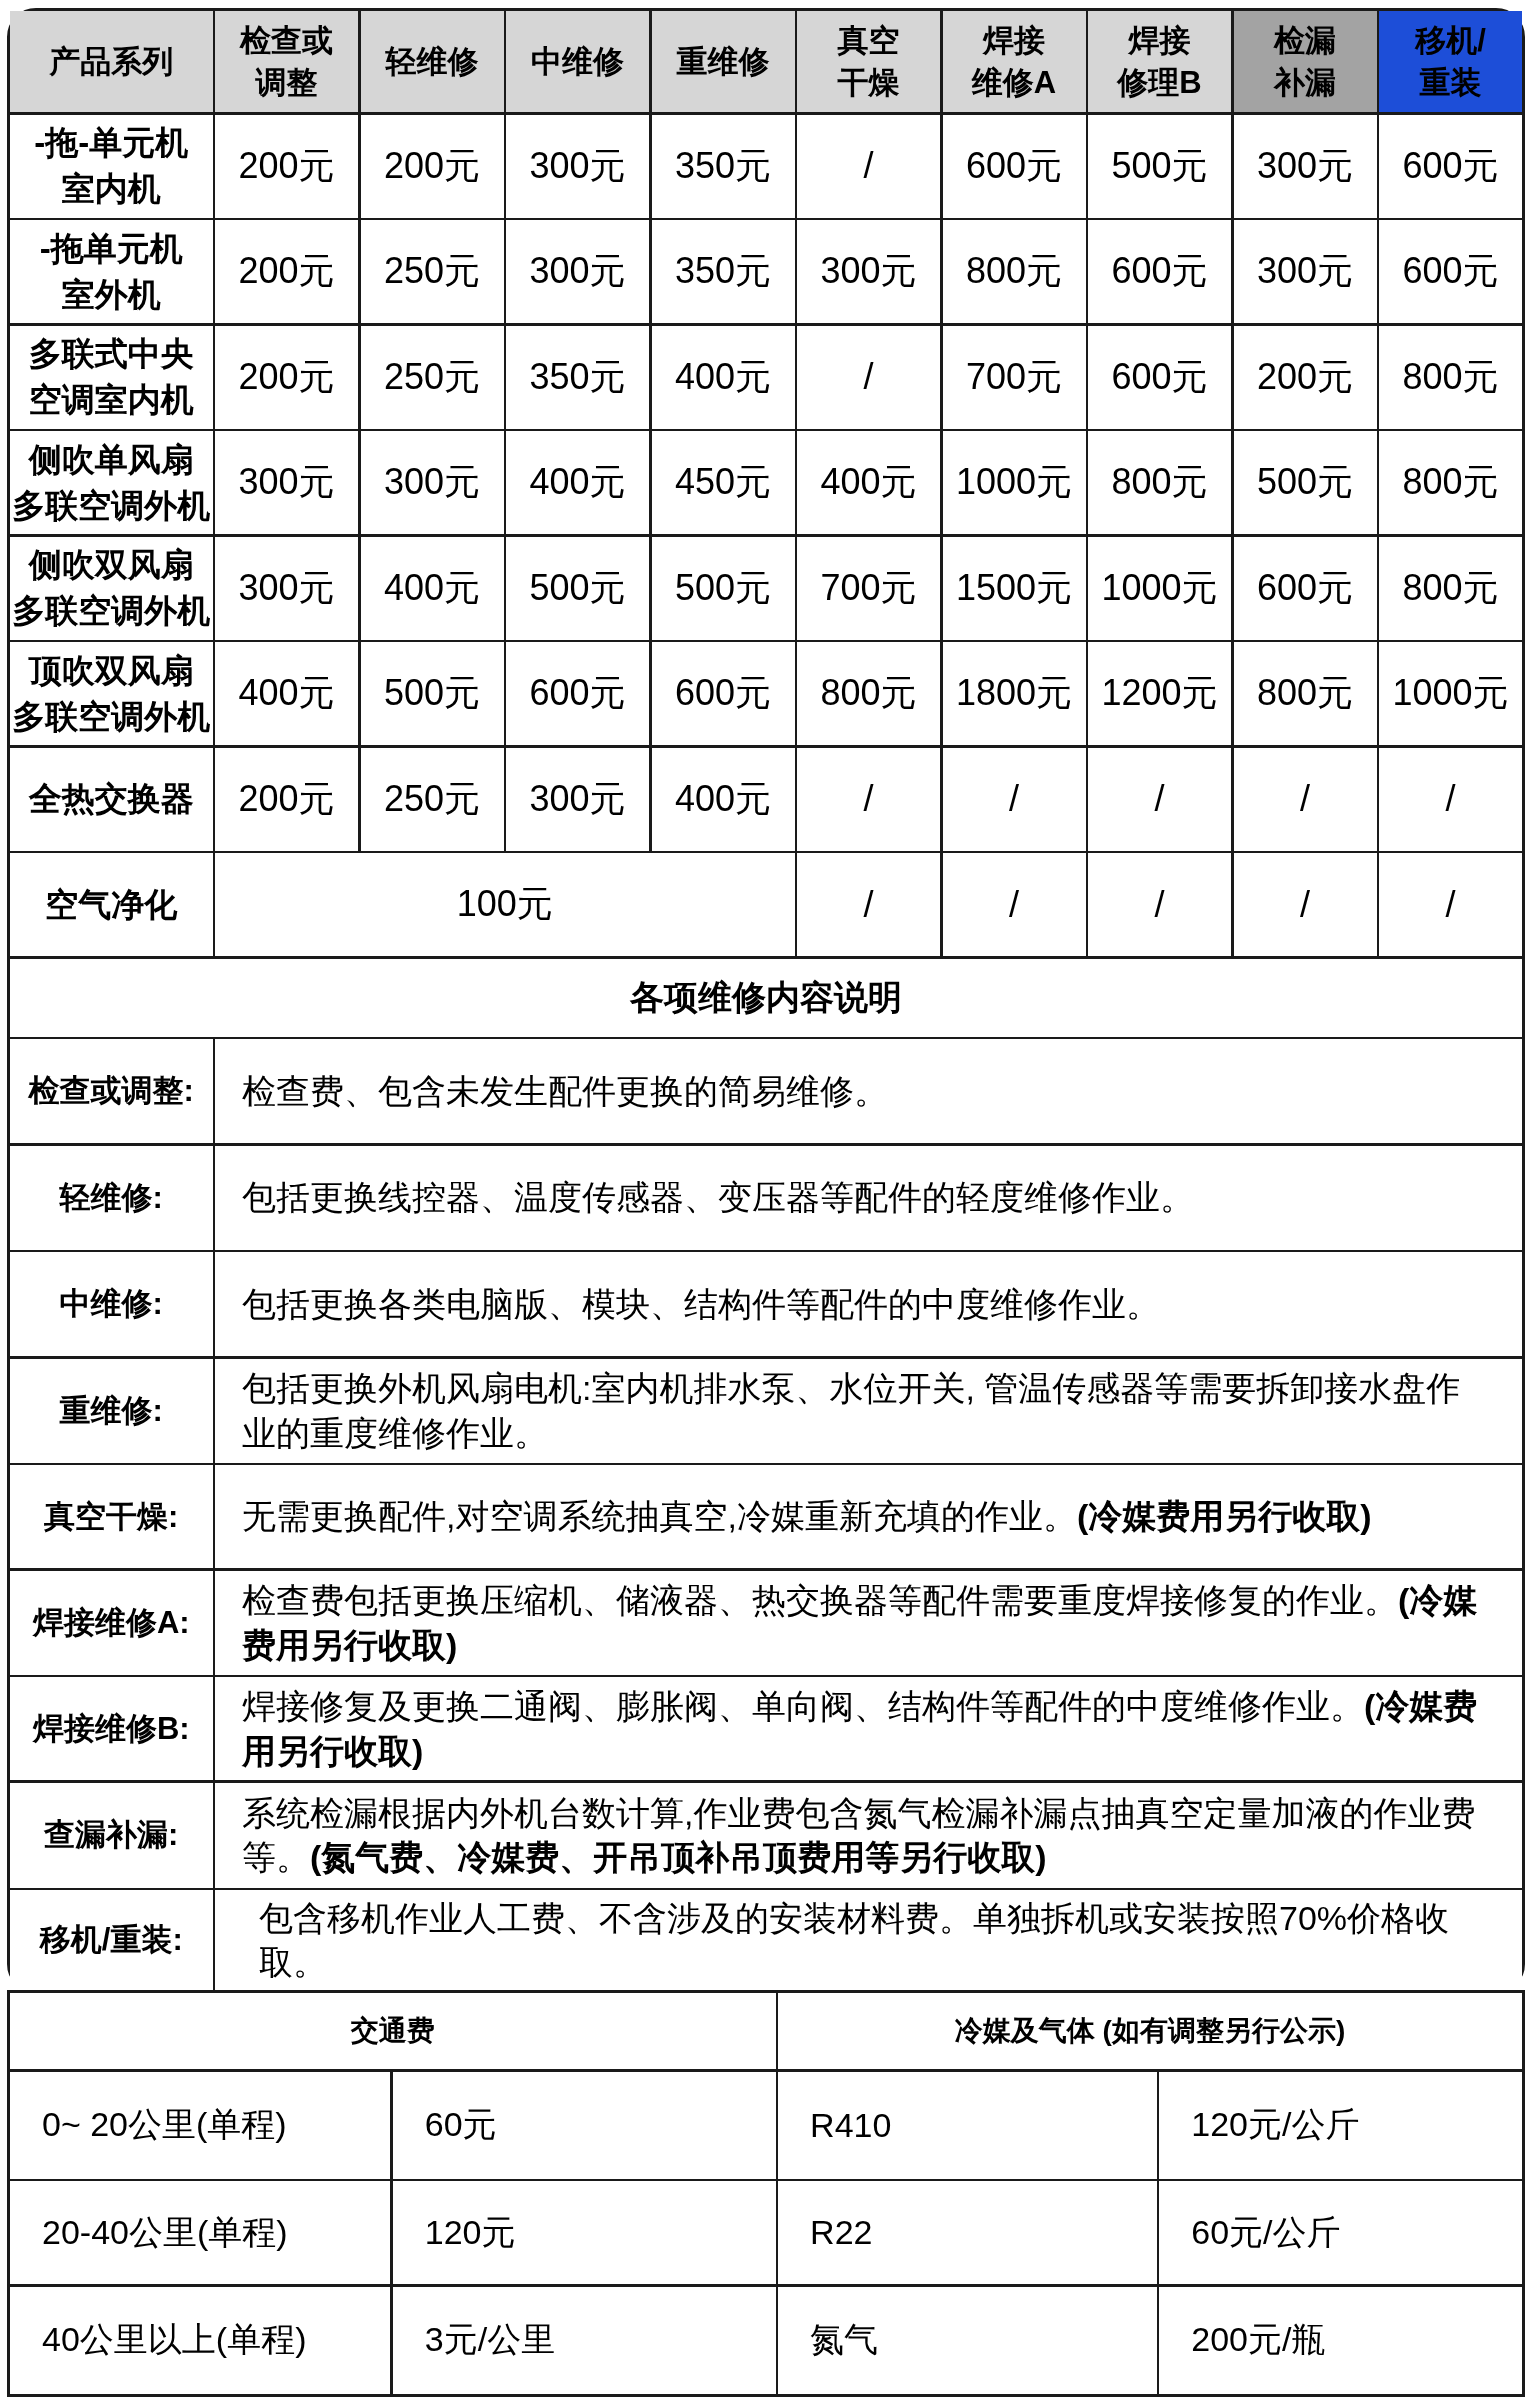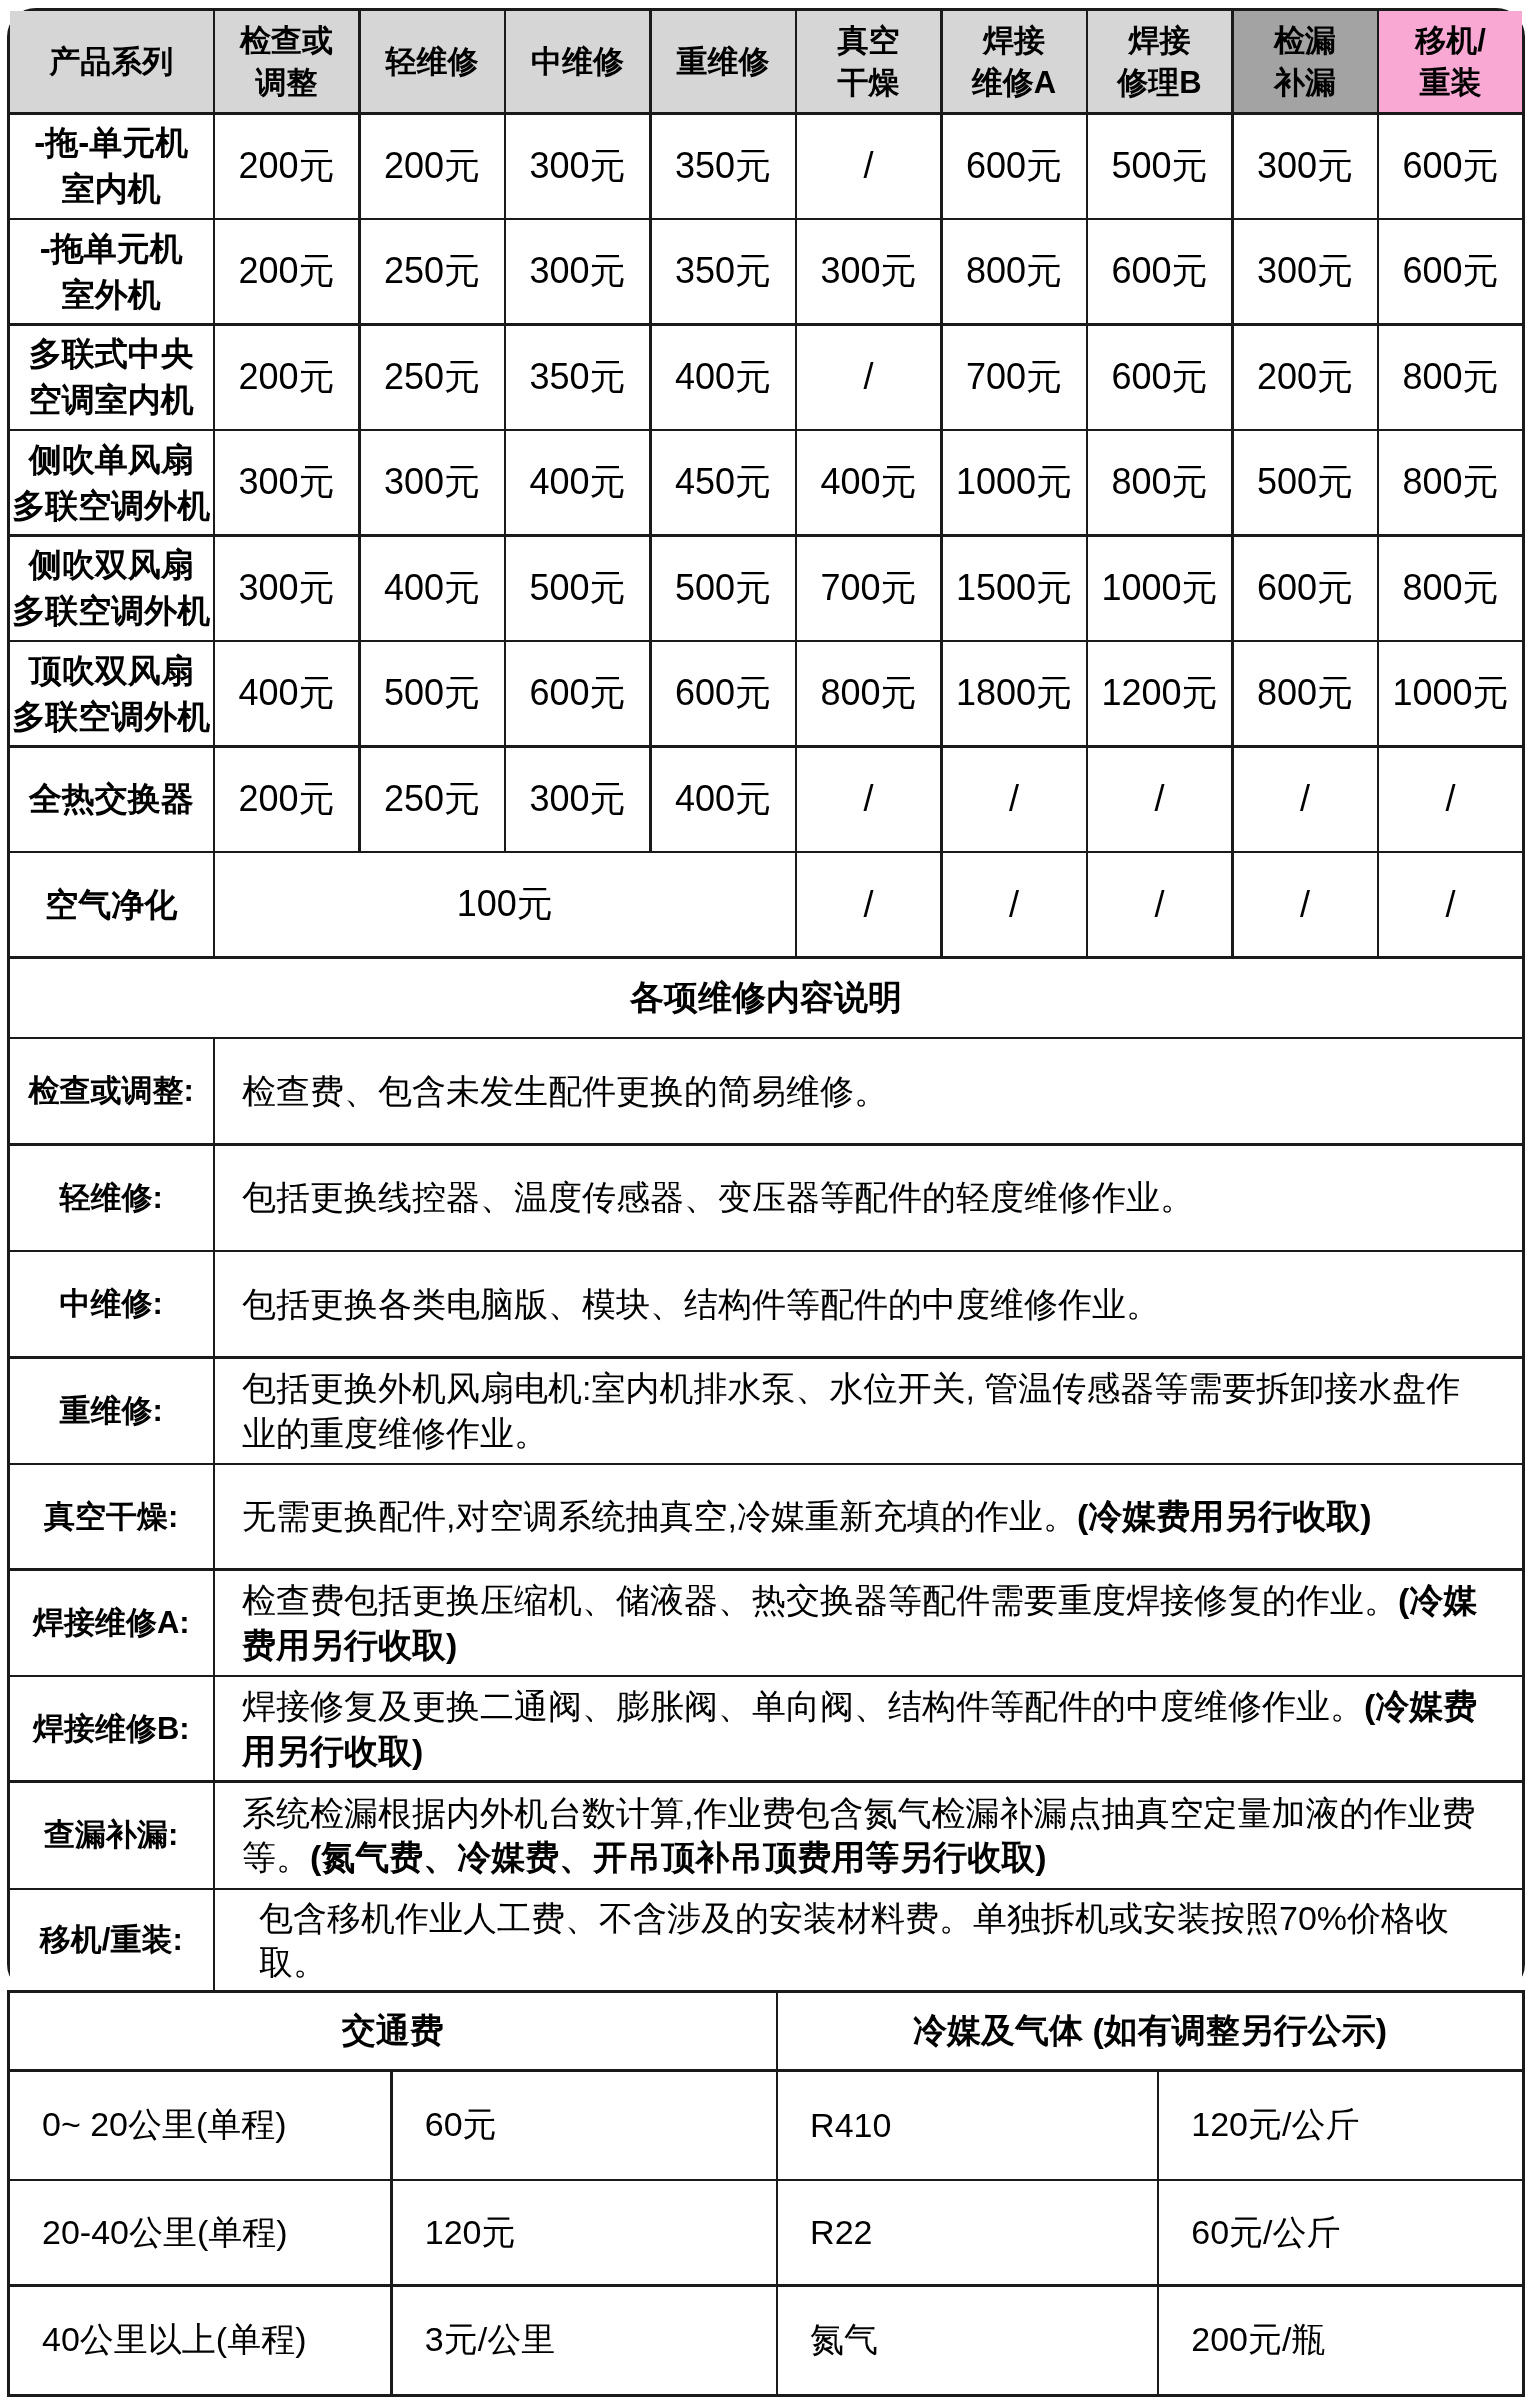--- a/index.html
+++ b/index.html
@@ -67,21 +67,21 @@
     line-height: 1.32;
     justify-content: flex-start;
     text-align: left;
     padding: 0 30px 0 27px;
     display: block;
     display: flex;
   }
   .etext .etxt-wrap { display: block; }
   .etext b { font-weight: 800; }
   .bh {
-    font-size: 34px;
+    font-size: 28px;
     font-weight: 600;
   }
   .bcell {
     font-size: 34px;
     font-weight: 500;
     justify-content: flex-start;
     text-align: left;
     padding-left: 32px;
   }
 </style>
@@ -96,21 +96,21 @@
     <div class="cell hcell gray" style="background: rgb(214, 214, 214);">中维修</div>
     <div class="cell hcell gray" style="background: rgb(214, 214, 214);">重维修</div>
     <div class="cell hcell gray" style="background: rgb(214, 214, 214);">真空
 干燥</div>
     <div class="cell hcell gray" style="background: rgb(214, 214, 214);">焊接
 维修A</div>
     <div class="cell hcell gray" style="background: rgb(214, 214, 214);">焊接
 修理B</div>
     <div class="cell hcell gray" style="background: #a3a3a3;">检漏
 补漏</div>
-    <div class="cell hcell gray" style="background: #f9a8d4;">移机/
+    <div class="cell hcell gray" style="background: #1d4ed8;">移机/
 重装</div>
     <div class="cell pname">-拖-单元机
 室内机</div>
     <div class="cell pval">200元</div>
     <div class="cell pval">200元</div>
     <div class="cell pval">300元</div>
     <div class="cell pval">350元</div>
     <div class="cell pval">/</div>
     <div class="cell pval">600元</div>
     <div class="cell pval">500元</div>

